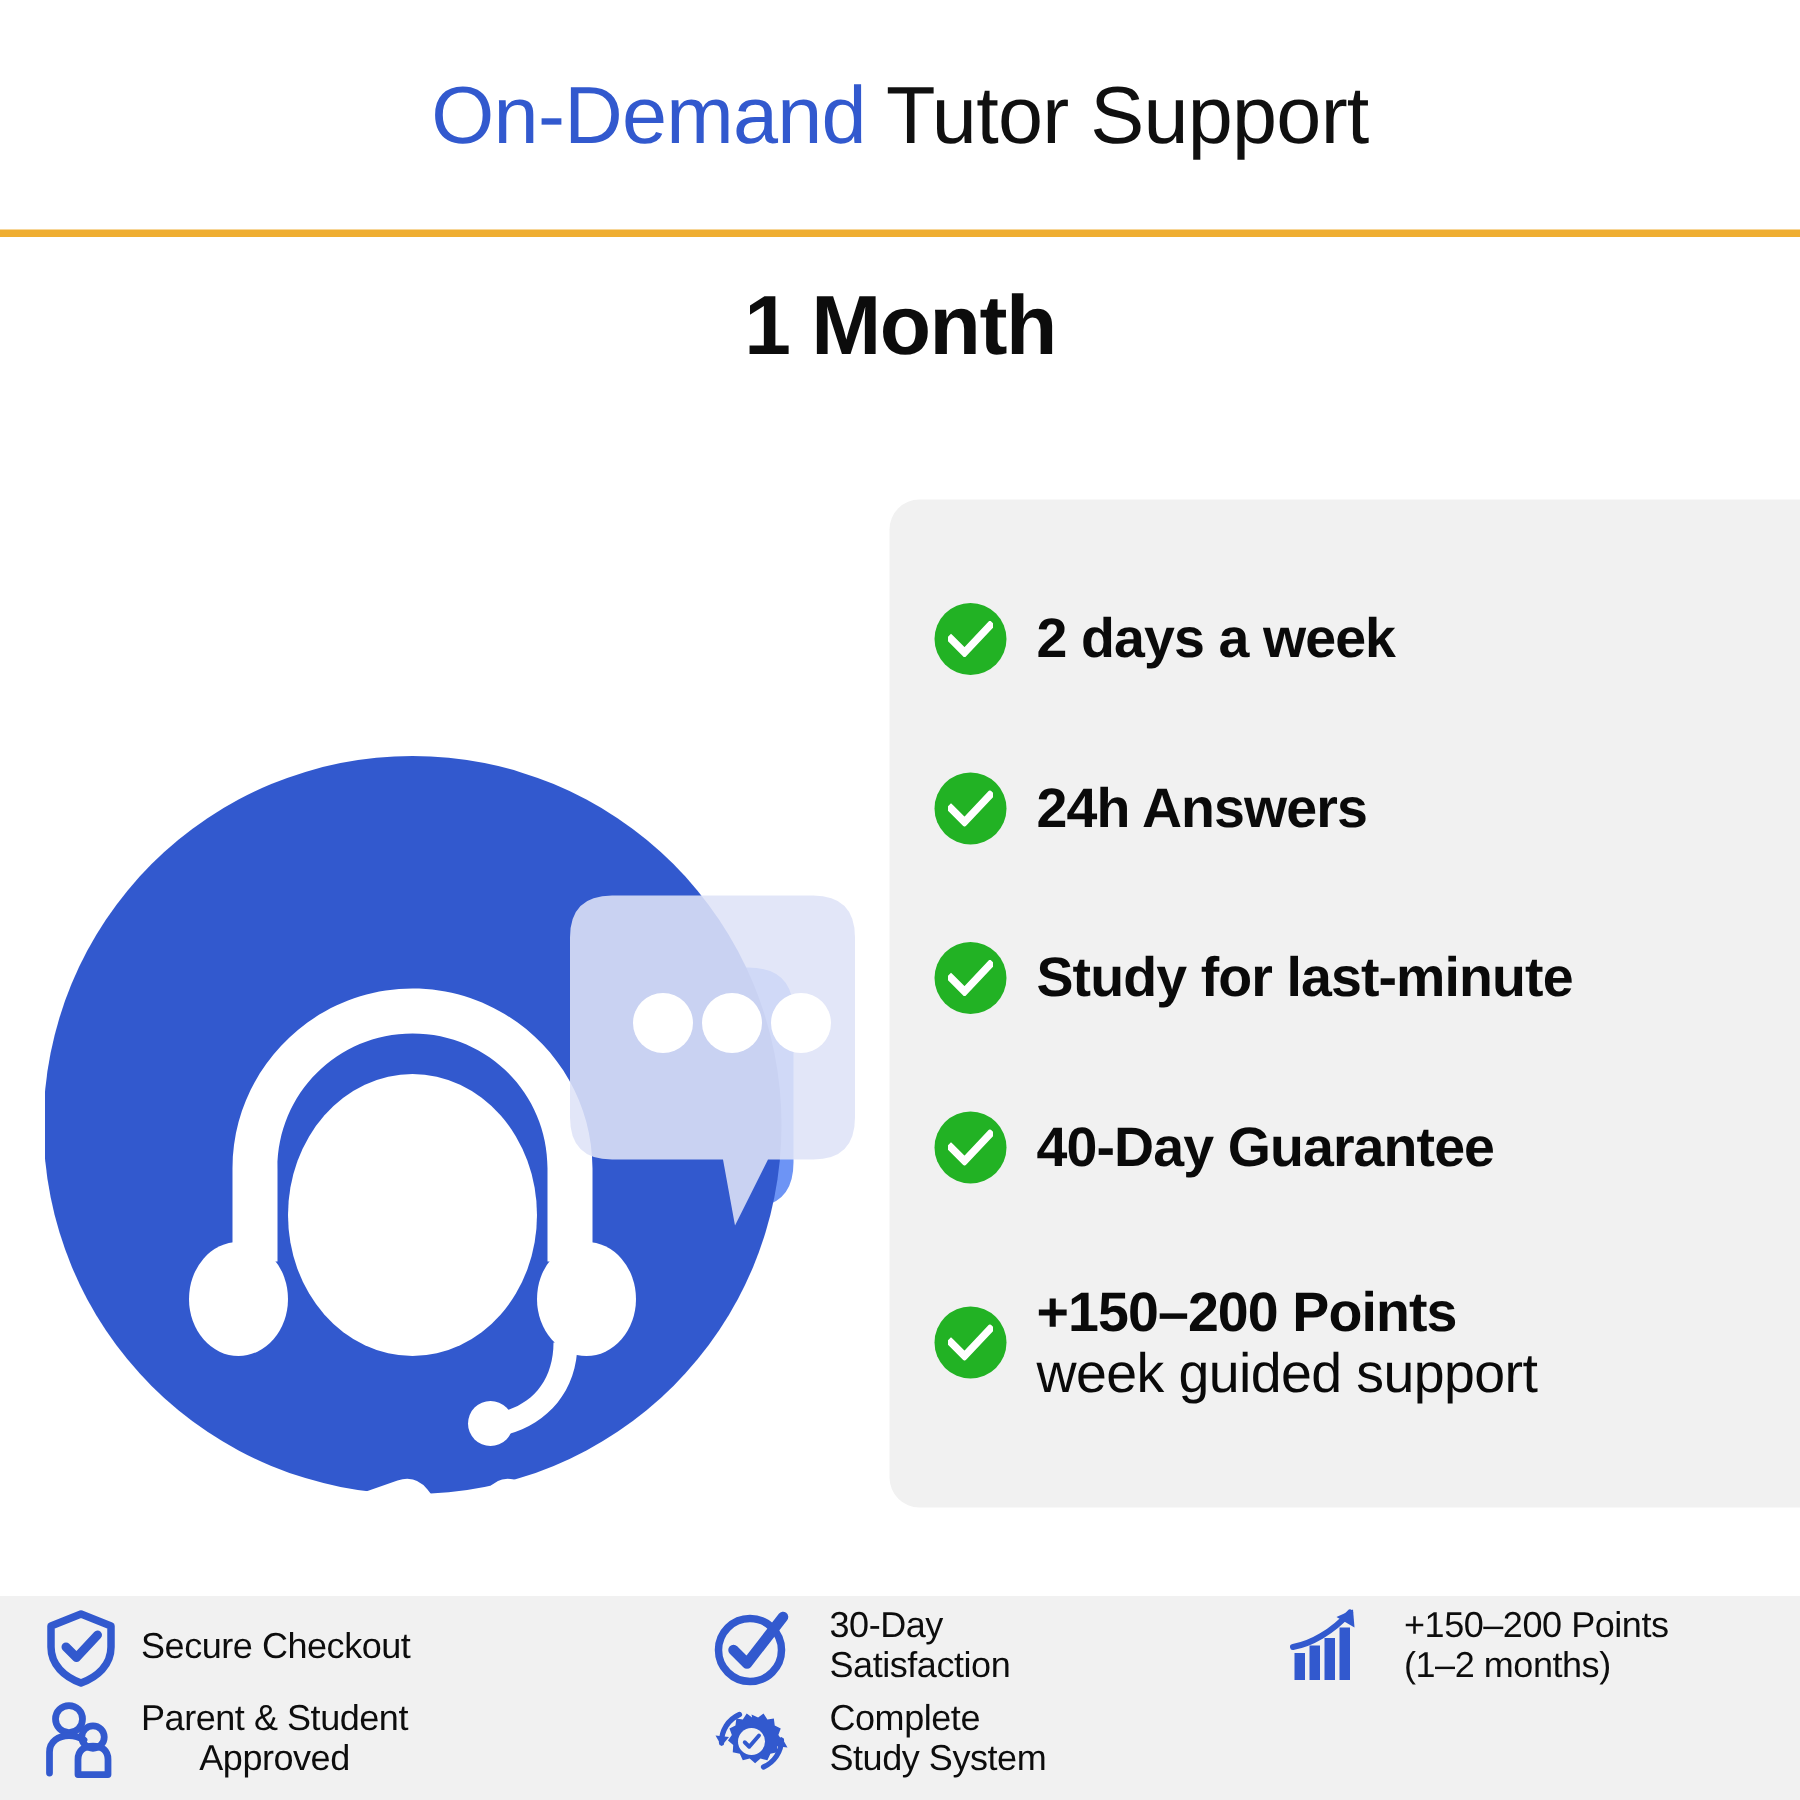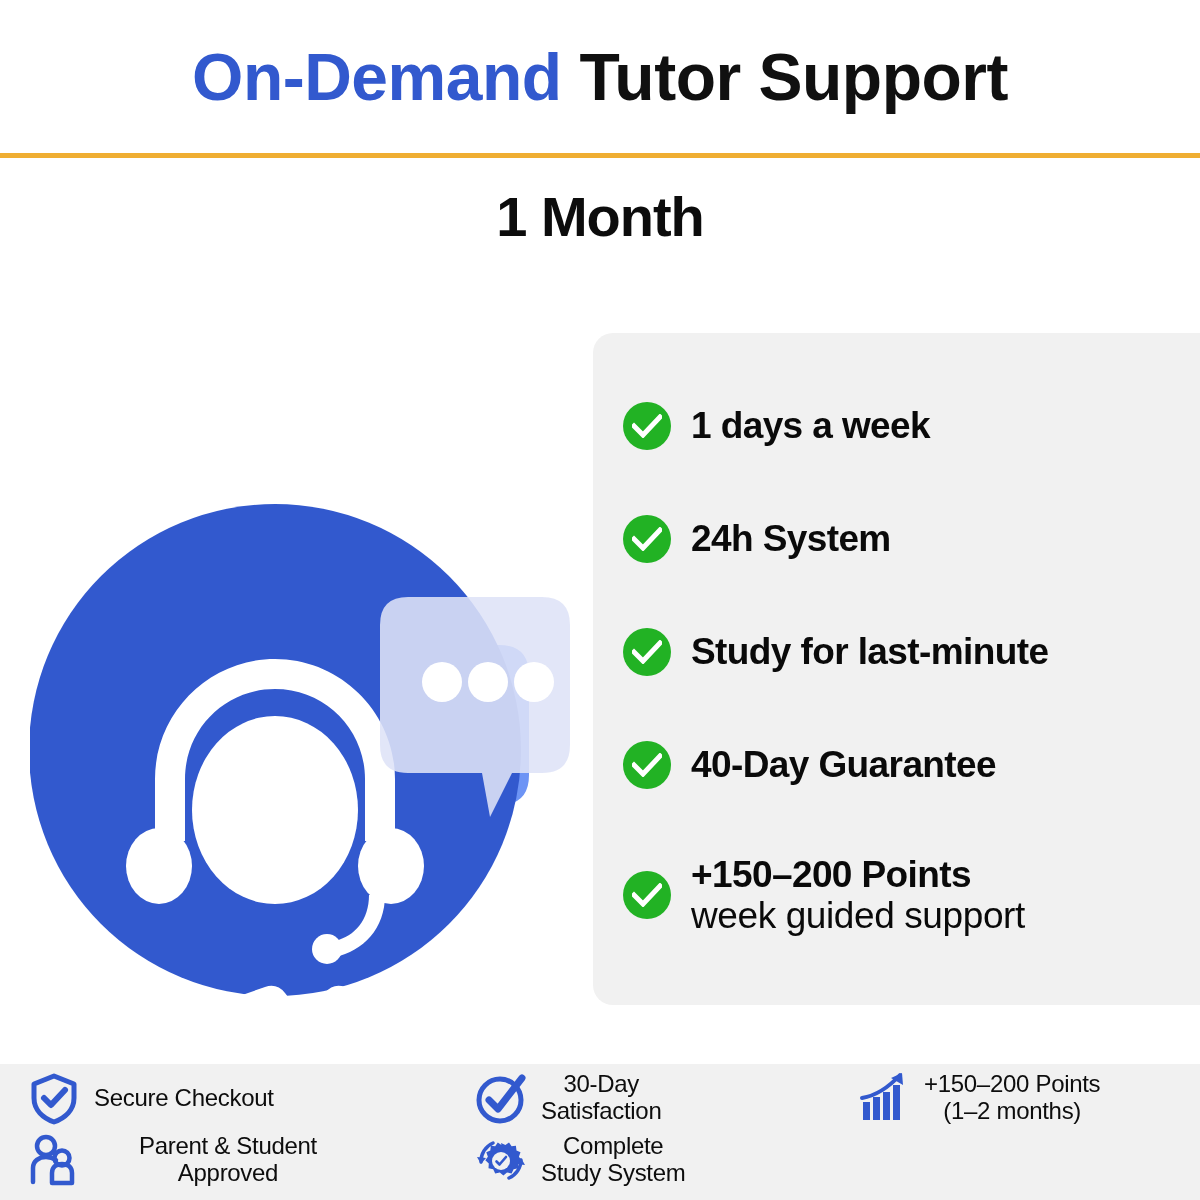--- a/index.html
+++ b/index.html
@@ -10,21 +10,21 @@
     overflow: hidden;
   }
   .canvas { position: relative; width: 1200px; height: 1200px; background: #fff; }
 
   
   .header {
     position: absolute; left: 0; top: 0; width: 1200px; height: 153px;
     display: flex; align-items: center; justify-content: center;
   }
   .header-title {
-    font-size: 66px; font-weight: 700; letter-spacing: -0.5px;
+    font-size: 54px; font-weight: 400; letter-spacing: -0.5px;
     white-space: nowrap; line-height: 1;
   }
   .header-title .accent { color: #3259CE; }
   .header-title .plain  { color: #101010; }
 
   .divider {
     position: absolute; left: 0; top: 153px; width: 1200px; height: 5px;
     background: #EFAE32;
   }
 
@@ -90,22 +90,22 @@
 
   .c1 .badge-row { left: 26px; }
   .c2 .badge-row { left: 60px; }
   .c3 .badge-row { left: 30px; }
 
   .badge-icon { flex: 0 0 auto; width: 56px; height: 56px; }
   .badge-label {
     font-size: 24px; color: #0D0D0D; line-height: 1.12;
     letter-spacing: -0.3px; white-space: pre-line;
   }
-  .c2 .badge-label, .c3 .badge-label { text-align: center; }
-  .c1 .badge-row.r2 .badge-label { text-align: center; margin-left: 45px; }
+  .c2 .badge-label, .c3 .badge-label { text-align: left; margin-left: 12px; }
+  .c1 .badge-row.r2 .badge-label { text-align: center; }
 </style>
 </head>
 <body>
 
 <div class="canvas">
 
   <div class="header">
     <h1 class="header-title">
       <span class="accent">On-Demand</span><span class="plain"> Tutor Support</span>
     </h1>
@@ -158,33 +158,33 @@
 
   <div class="feature-card">
 
     <div class="feature-row">
       <span class="check-badge">
         <svg width="30" height="24" viewBox="0 0 30 24">
             <path d="M2 12 L11 21 L28 3" stroke="#fff" stroke-width="5" fill="none" stroke-linecap="square"></path>
           </svg>
       </span>
       <span class="feature-text">
-        <span class="strong">1 days a week</span>
-
-      </span>
-    </div>
-
-    <div class="feature-row">
-      <span class="check-badge">
-        <svg width="30" height="24" viewBox="0 0 30 24">
-            <path d="M2 12 L11 21 L28 3" stroke="#fff" stroke-width="5" fill="none" stroke-linecap="square"></path>
-          </svg>
-      </span>
-      <span class="feature-text">
-        <span class="strong">24h System</span>
+        <span class="strong">2 days a week</span>
+
+      </span>
+    </div>
+
+    <div class="feature-row">
+      <span class="check-badge">
+        <svg width="30" height="24" viewBox="0 0 30 24">
+            <path d="M2 12 L11 21 L28 3" stroke="#fff" stroke-width="5" fill="none" stroke-linecap="square"></path>
+          </svg>
+      </span>
+      <span class="feature-text">
+        <span class="strong">24h Answers</span>
 
       </span>
     </div>
 
     <div class="feature-row">
       <span class="check-badge">
         <svg width="30" height="24" viewBox="0 0 30 24">
             <path d="M2 12 L11 21 L28 3" stroke="#fff" stroke-width="5" fill="none" stroke-linecap="square"></path>
           </svg>
       </span>

